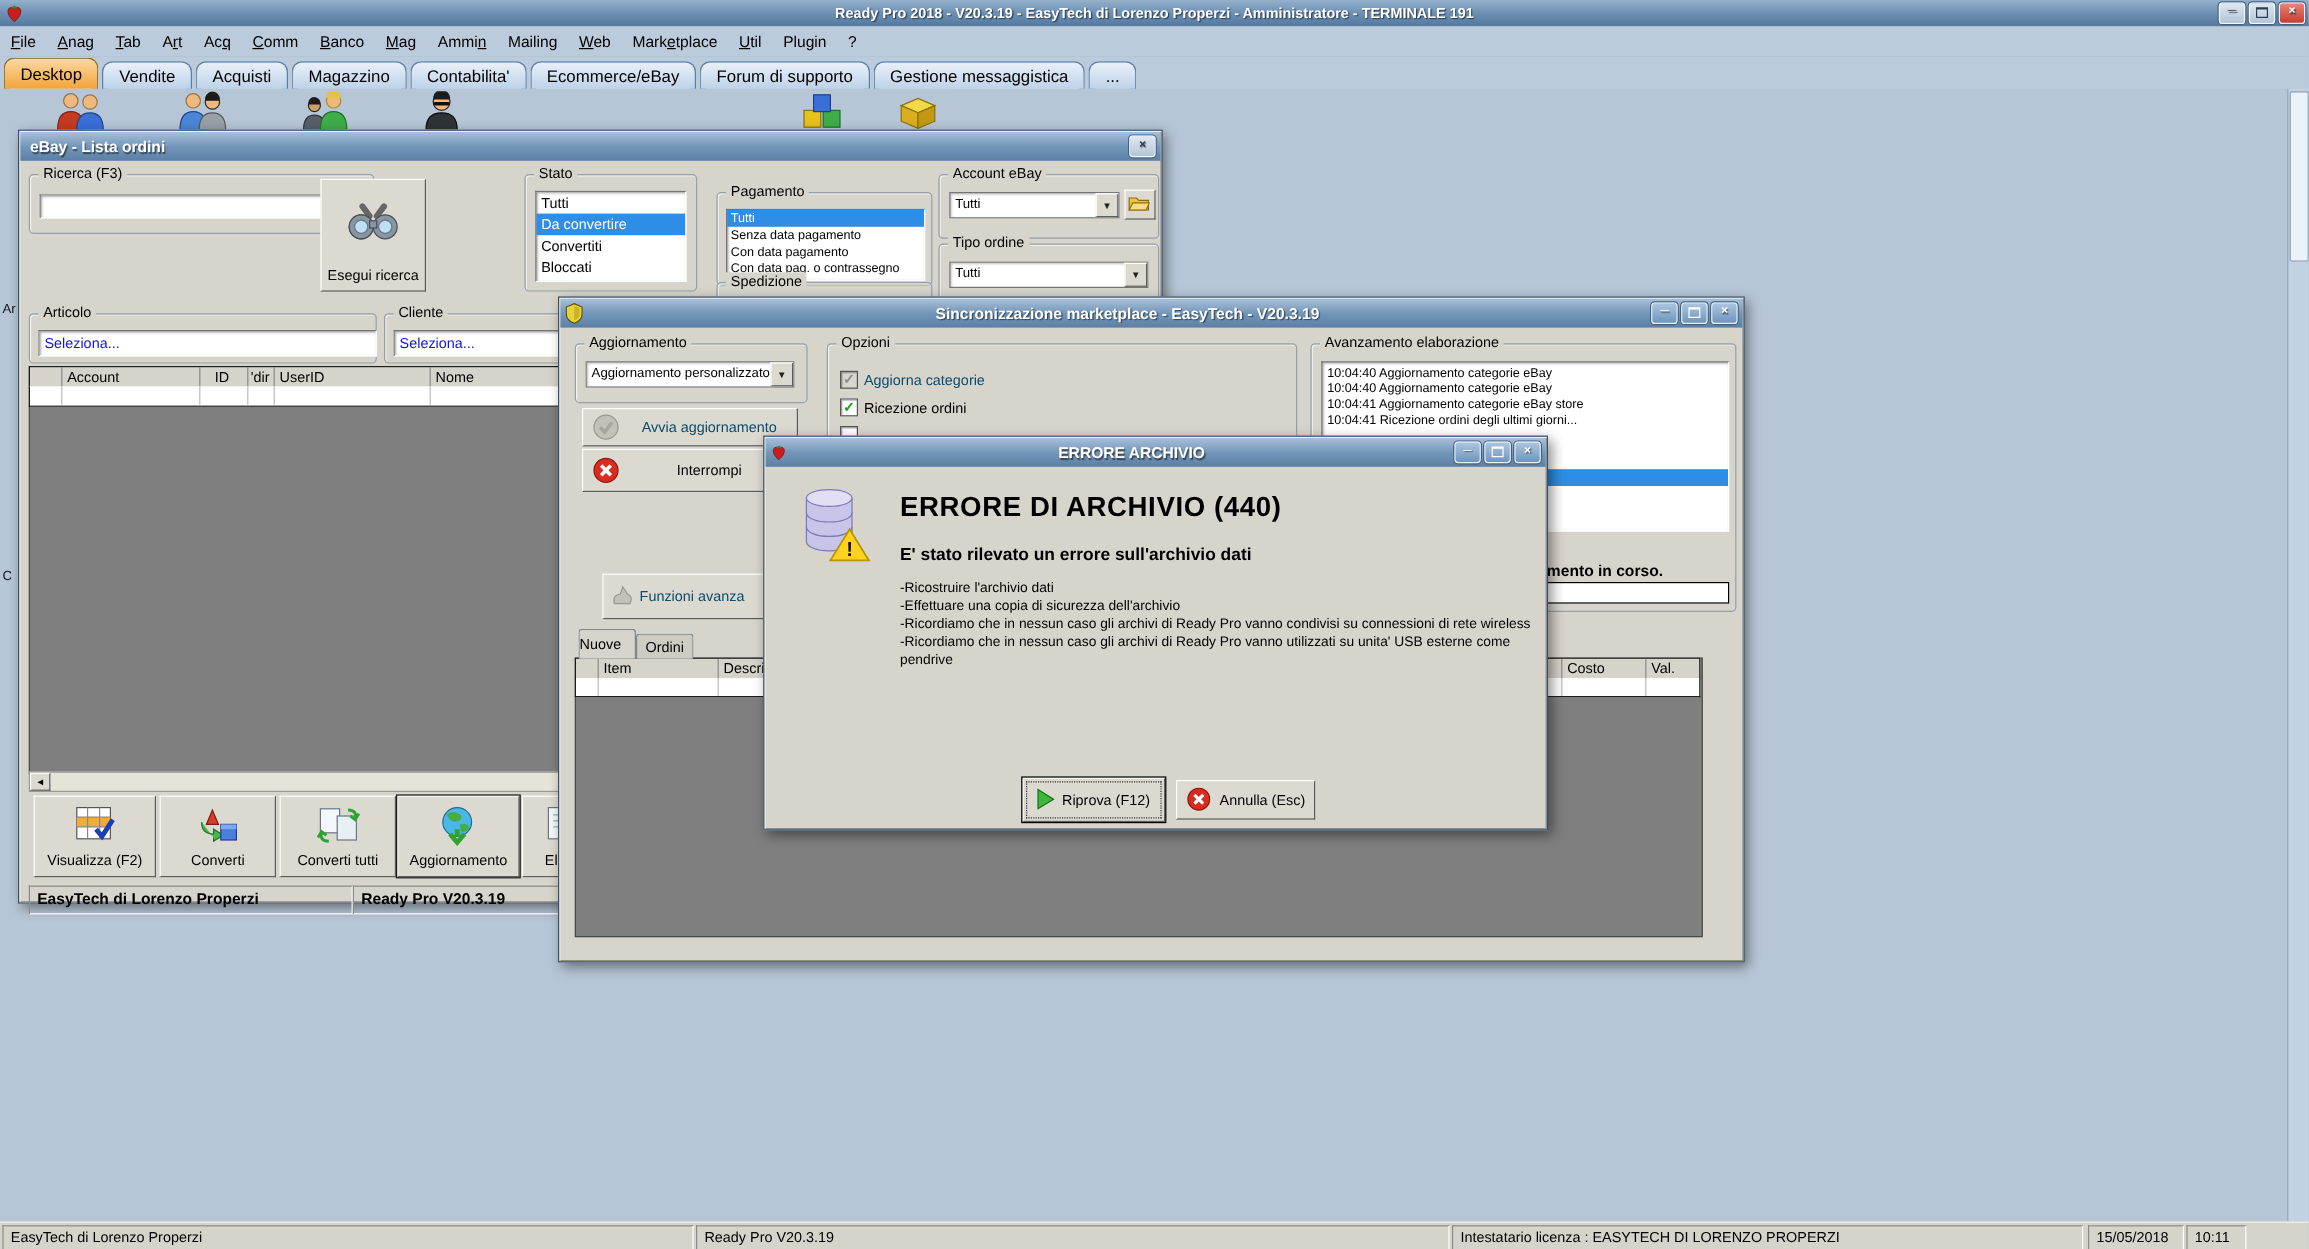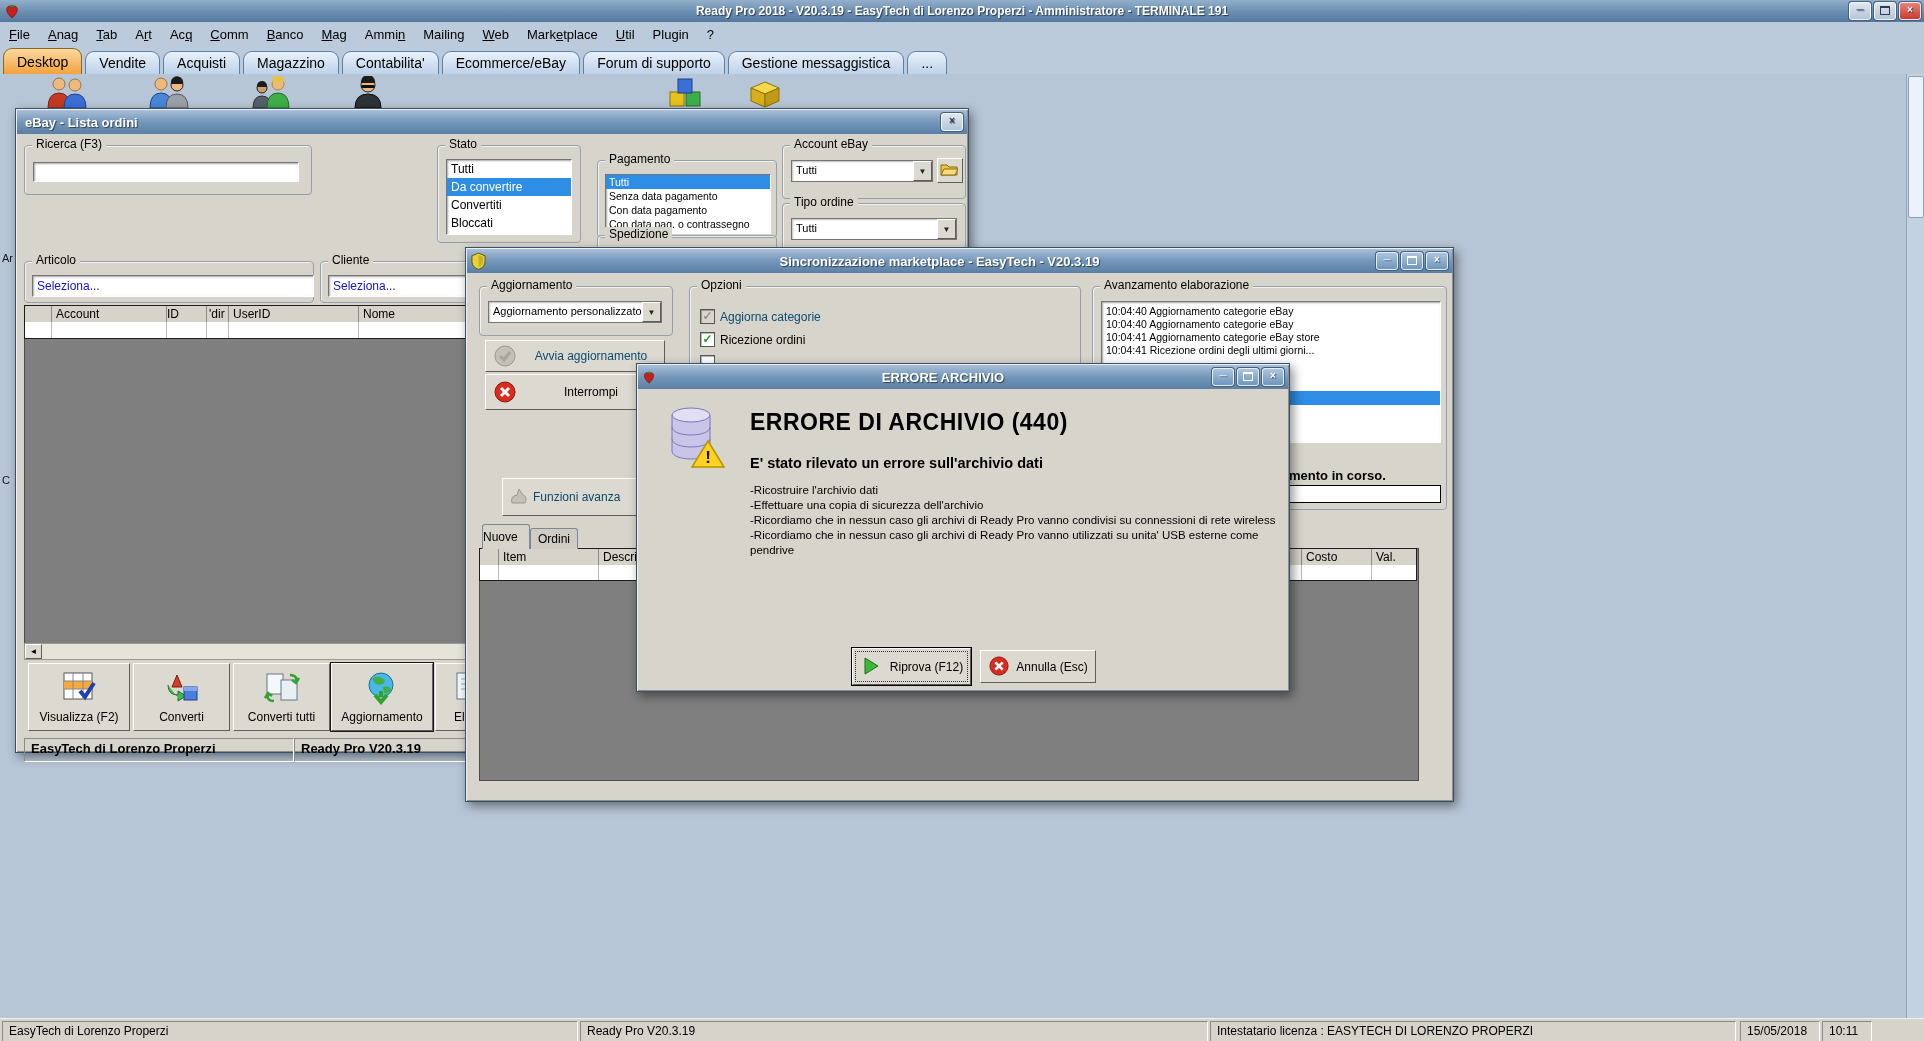--- a/index.html
+++ b/index.html
@@ -176,20 +176,32 @@
     </div>
   </div>
   <div class="abs" style="left:1px;top:25px;right:1px;bottom:1px">
 
     <div class="grp" style="left:7px;top:11px;width:286px;height:48px">
       <span class="cap">Ricerca (F3)</span>
       <input class="sunk abs" style="left: 8px; top: 16px; width: 258px; height: 18px; font-size: 12px; padding: 0px 3px;" value="">
     </div>
 
 
+    <div class="bigbtn" style="left:250px;top:15px;width:86px;height:92px">
+      <svg width="46" height="34" viewBox="0 0 46 34" style="top:18px">
+        <path d="M14 4 L20 12 M32 4 L26 12" stroke="#666" stroke-width="5" stroke-linecap="round"></path>
+        <circle cx="13" cy="21" r="10" fill="#7e8purple08a95" stroke="#474f58"></circle>
+        <circle cx="13" cy="21" r="10" fill="#8a95a2" stroke="#474f58"></circle>
+        <circle cx="33" cy="21" r="10" fill="#8a95a2" stroke="#474f58"></circle>
+        <circle cx="13" cy="21" r="5.5" fill="#bfe0f2" stroke="#5d7b92"></circle>
+        <circle cx="33" cy="21" r="5.5" fill="#bfe0f2" stroke="#5d7b92"></circle>
+        <rect x="20" y="16" width="6" height="6" fill="#8a95a2" stroke="#474f58"></rect>
+      </svg>
+      <div class="lbl">Esegui ricerca</div>
+    </div>
 
     <div class="grp" style="left:420px;top:11px;width:142px;height:96px">
       <span class="cap">Stato</span>
       <div class="sunk abs" style="left:8px;top:13px;width:124px;height:74px">
         <div class="li">Tutti</div>
         <div class="li sel">Da convertire</div>
         <div class="li">Convertiti</div>
         <div class="li">Bloccati</div>
       </div>
     </div>
@@ -243,21 +255,21 @@
     </div>
     <div class="grp" style="left:303px;top:127px;width:162px;height:40px">
       <span class="cap">Cliente</span>
       <div class="sunk abs" style="left:7px;top:13px;width:148px;height:20px;line-height:20px;padding:0 4px;color:#1414d2">Seleziona...</div>
     </div>
 
     <div class="voidarea" style="left:7px;top:171px;width:930px;height:338px"></div>
     <div class="hdr" style="left:7px;top:171px;width:928px">
       <div class="hc" style="left:0;width:26px;border-left:none"></div>
       <div class="hc" style="left:26px;width:115px">Account</div>
-      <div class="hc" style="left:141px;width:36px;text-align:left;padding-right:4px;padding-left:0">ID</div>
+      <div class="hc" style="left:141px;width:36px;text-align:center;padding-right:4px;padding-left:0">ID</div>
       <div class="hc" style="left:181px;width:20px;padding-left:2px">'dir</div>
       <div class="hc" style="left:203px;width:130px">UserID</div>
       <div class="hc" style="left:333px;width:206px">Nome</div>
       <div class="hc" style="left:539px;width:388px"></div>
     </div>
     <div class="rowwhite" style="left:7px;top:188px;width:928px;height:16px">
       <div class="abs" style="left:26px;top:0;bottom:0;border-left:1px solid #bbb"></div>
       <div class="abs" style="left:141px;top:0;bottom:0;border-left:1px solid #bbb"></div>
       <div class="abs" style="left:181px;top:0;bottom:0;border-left:1px solid #bbb"></div>
       <div class="abs" style="left:203px;top:0;bottom:0;border-left:1px solid #bbb"></div>
@@ -440,21 +452,21 @@
       <div>-Effettuare una copia di sicurezza dell'archivio</div>
       <div>-Ricordiamo che in nessun caso gli archivi di Ready Pro vanno condivisi su connessioni di rete wireless</div>
       <div>-Ricordiamo che in nessun caso gli archivi di Ready Pro vanno utilizzati su unita' USB esterne come pendrive</div>
     </div>
 
     <div class="btn abs" style="left:214px;top:259px;width:117px;height:35px;outline:1px solid #000">
       <div class="abs" style="left:2px;top:2px;right:2px;bottom:2px;border:1px dotted #333"></div>
       <svg class="abs" style="left:8px;top:7px" width="20" height="20" viewBox="0 0 20 20">
         <path d="M4 2 L17 10 L4 18 Z" fill="#3cb93c" stroke="#157015"></path>
       </svg>
-      <div class="abs" style="left:32px;right:2px;top:11px;text-align:center;font-size:12px">Riprova (F12)</div>
+      <div class="abs" style="left:32px;right:2px;top:11px;text-align:left;font-size:12px">Riprova (F12)</div>
     </div>
     <div class="btn abs" style="left:342px;top:261px;width:114px;height:31px">
       <svg class="abs" style="left:8px;top:5px" width="20" height="20" viewBox="0 0 22 22">
         <circle cx="11" cy="11" r="10" fill="#d92b1f" stroke="#8c150c"></circle>
         <path d="M7 7 L15 15 M15 7 L7 15" stroke="#fff" stroke-width="3"></path>
       </svg>
       <div class="abs" style="left:30px;right:2px;top:9px;text-align:center;font-size:12px">Annulla (Esc)</div>
     </div>
   </div>
 </div>

